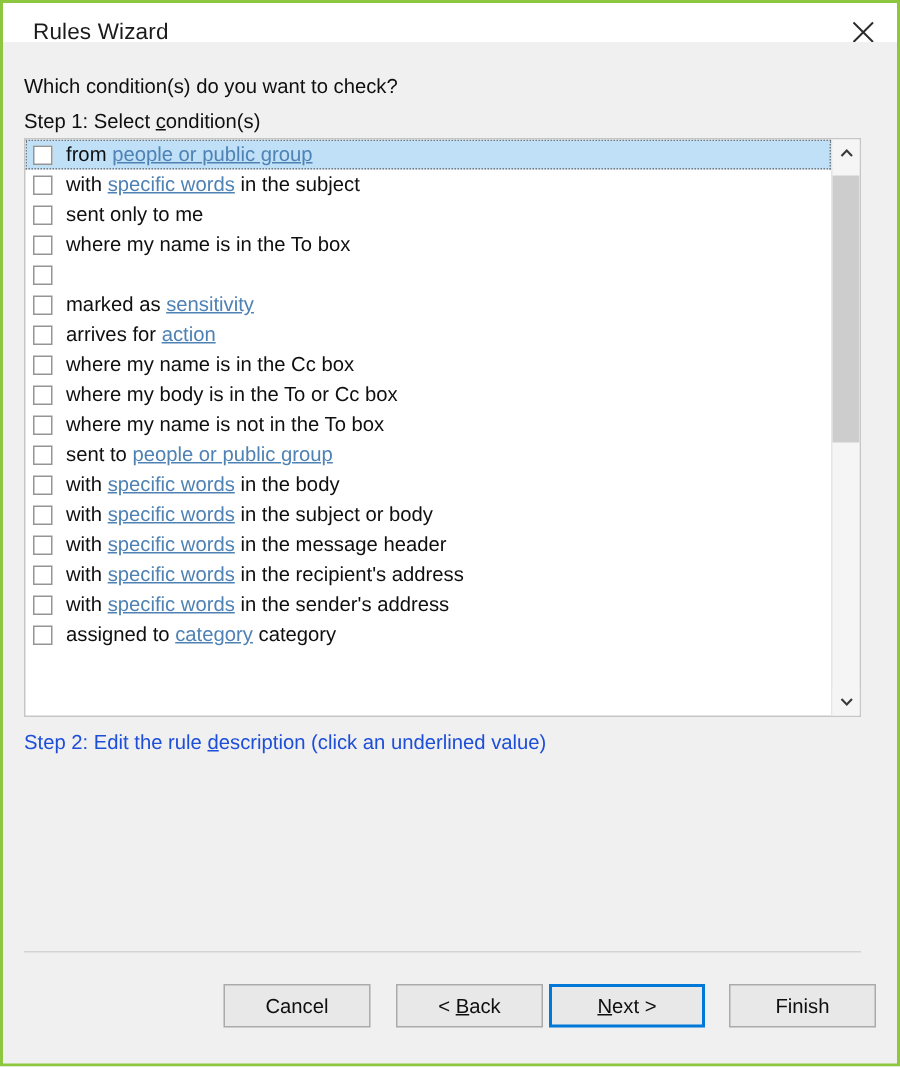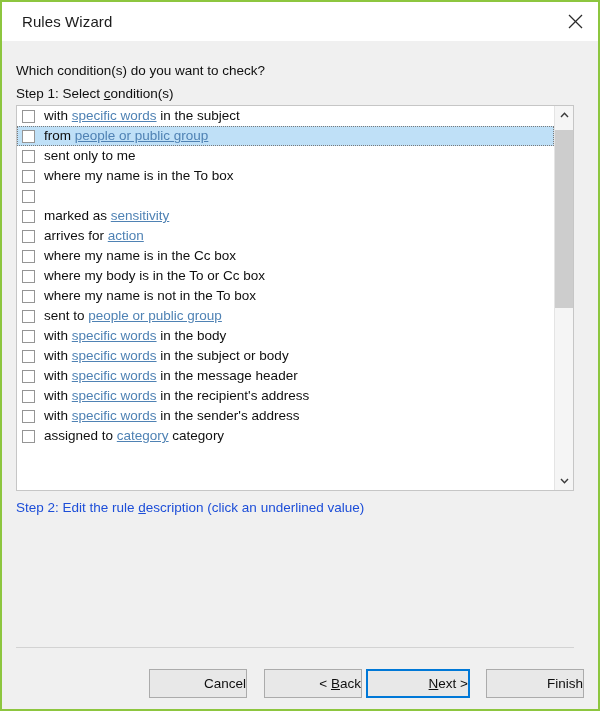--- a/index.html
+++ b/index.html
@@ -45,21 +45,21 @@
     display: flex;
     align-items: center;
     justify-content: center;
     cursor: pointer;
   }
   .close-btn svg { display: block; }
   
   .body-area {
     position: absolute;
     left: 0;
-    top: 39px;
+    top: 26px;
     width: 596px;
     height: 564px;
     background: #f0f0f0;
   }
   .prompt {
     position: absolute;
     left: 14px;
     top: 22px;
     font-size: 13.5px;
     color: #0f0f0f;
@@ -193,21 +193,21 @@
     top: 628px;
     height: 29px;
     box-sizing: border-box;
     border: 1px solid #ababab;
     background: #e8e8e8;
     font-family: "Liberation Sans", sans-serif;
     font-size: 13.5px;
     color: #0f0f0f;
     display: flex;
     align-items: center;
-    justify-content: flex-end;
+    justify-content: center;
     cursor: pointer;
   }
   .btn-cancel { left: 147px; width: 98px; }
   .btn-back   { left: 262px; width: 98px; }
   .btn-next   { left: 364px; width: 104px; border: 2px solid #0078d7; }
   .btn-finish { left: 484px; width: 98px; }
 </style>
 </head>
 <body>
 
@@ -224,27 +224,27 @@
   </div>
 
   <div class="body-area">
 
     <div class="prompt">Which condition(s) do you want to check?</div>
 
     <div class="step1-label"><span>Step 1: Select </span><span class="acc">c</span><span>ondition(s)</span></div>
 
     <div class="listbox">
       <div class="list-inner" id="list-inner">
+          <div class="list-row selected">
+            <span class="cb"></span>
+            <span class="row-text"><span>from </span><span class="lnk">people or public group</span></span>
+          </div>
           <div class="list-row">
             <span class="cb"></span>
             <span class="row-text"><span>with </span><span class="lnk">specific words</span><span> in the subject</span></span>
-          </div>
-          <div class="list-row selected">
-            <span class="cb"></span>
-            <span class="row-text"><span>from </span><span class="lnk">people or public group</span></span>
           </div>
           <div class="list-row">
             <span class="cb"></span>
             <span class="row-text"><span>sent only to me</span></span>
           </div>
           <div class="list-row">
             <span class="cb"></span>
             <span class="row-text"><span>where my name is in the To box</span></span>
           </div>
           <div class="list-row">

